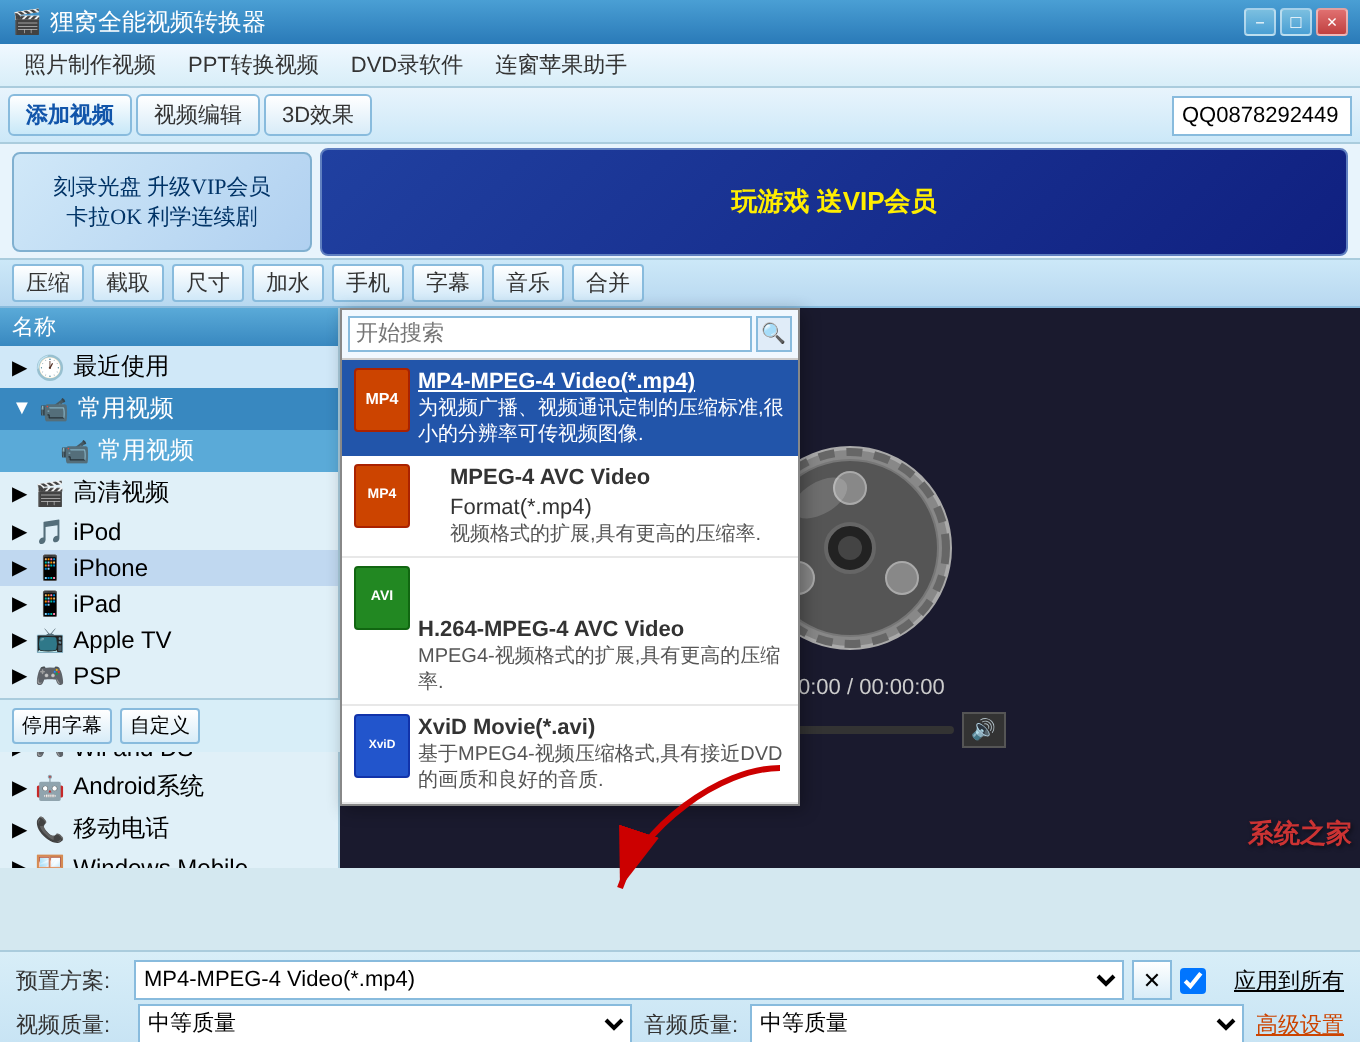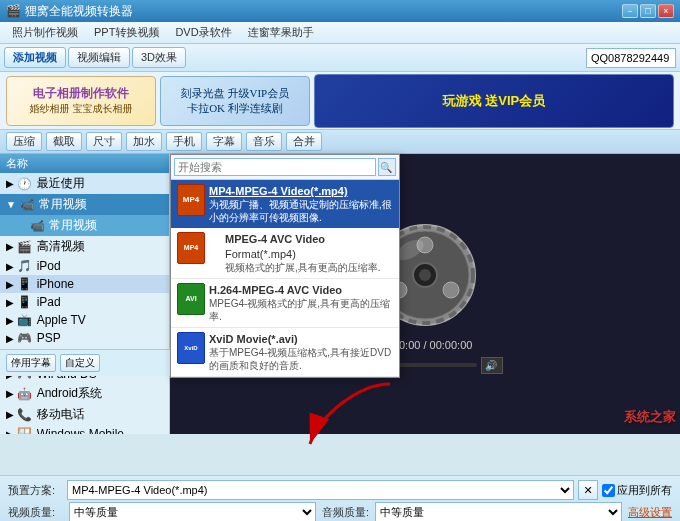--- a/index.html
+++ b/index.html
@@ -47,26 +47,20 @@
 
   <div style="background: linear-gradient(to bottom, #e8f4fc, #cce8f8); height:28px; display:flex; align-items:center; padding:0 4px; border-bottom:1px solid #aaccdd; gap:2px;">
     <button class="toolbar-btn" style="background:linear-gradient(to bottom,#fff,#c8e8f8); font-weight:bold; color:#1155aa;">添加视频</button>
     <button class="toolbar-btn">视频编辑</button>
     <button class="toolbar-btn">3D效果</button>
     <div style="flex:1;"></div>
     <input style="height: 20px; border: 1px solid rgb(136, 187, 221); font-size: 11px; padding: 0px 4px; width: 90px;" type="text" value="QQ0878292449">
   </div>
 
   <div style="background:#e8f4fc; height:58px; display:flex; align-items:center; padding:2px 6px; border-bottom:1px solid #aaccdd; gap:4px;">
-    <div class="ad-banner" style="width:150px; flex-shrink:0; background:linear-gradient(135deg,#fff8e8,#f8e8b0);">
-      <div>
-        <div style="font-size:12px; font-weight:bold; color:#8844aa;">电子相册制作软件</div>
-        <div style="font-size:10px; color:#664400;">婚纱相册 宝宝成长相册</div>
-      </div>
-    </div>
     <div class="ad-banner2" style="width:150px; flex-shrink:0;">
       <div>
         <div style="font-size:11px; color:#003366;">刻录光盘 升级VIP会员</div>
         <div style="font-size:11px; color:#003366;">卡拉OK 利学连续剧</div>
       </div>
     </div>
     <div class="ad-game" style="flex:1; height:54px;">
       <span>玩游戏 送VIP会员</span>
     </div>
   </div>
@@ -196,21 +190,21 @@
           <div style="font-size:10px; color:#555;">视频格式的扩展,具有更高的压缩率.</div>
         </div>
       </div>
 
       <div style="display:flex; align-items:flex-start; padding:4px 6px; gap:4px; border-bottom:1px solid #e8e8e8; cursor:pointer; background:white;">
         <div style="width:28px; height:32px; background:#228822; border:1px solid #116611; border-radius:2px; display:flex; align-items:center; justify-content:center; font-size:7px; color:white; font-weight:bold; flex-shrink:0; padding:1px;">
           <div style="text-align:center; line-height:1.1;">
               <div style="font-size:7px;">AVI</div>
             </div>
         </div>
-        <div style="font-size:11px; color:#333; line-height:1.3;">
+        <div style="font-size:11px; color:#333; line-height:1.3;margin-top:25px;">
           <div style="font-weight:bold;">H.264-MPEG-4 AVC Video</div>
           <div style="font-size:10px; color:#555;">MPEG4-视频格式的扩展,具有更高的压缩率.</div>
         </div>
       </div>
 
 
       <div style="display:flex; align-items:flex-start; padding:4px 6px; gap:4px; border-bottom:1px solid #e8e8e8; cursor:pointer; background:white;">
         <div style="width:28px; height:32px; background:#2255cc; border:1px solid #1133aa; border-radius:2px; display:flex; align-items:center; justify-content:center; font-size:7px; color:white; font-weight:bold; flex-shrink:0; padding:1px;">
           <div style="text-align:center; line-height:1.1;">
               <div style="font-size:6px;">XviD</div>
@@ -272,21 +266,21 @@
   </div>
 
   <div style="background:linear-gradient(to bottom,#d8eef8,#c8e4f4); border-top:1px solid #aaccdd; padding:4px 8px; position:absolute; bottom:0; left:0; right:0; height:46px;">
 
     <div style="display:flex; align-items:center; gap:4px; margin-bottom:2px; font-size:11px;">
       <span style="min-width:55px; color:#333;">预置方案:</span>
       <select style="height:20px; border:1px solid #88bbdd; background:white; font-size:11px; flex:1; min-width:0;">
         <option>MP4-MPEG-4 Video(*.mp4)</option>
       </select>
       <button style="width:20px; height:20px; border:1px solid #88bbdd; background:linear-gradient(to bottom,#fff,#d8ecf8); cursor:pointer; font-size:11px; padding:0;">✕</button>
-      <label style="display:flex; align-items:center; gap:2px; font-size:11px; white-space:nowrap;">
+      <label style="display:flex; align-items:center; gap:14px; font-size:11px; white-space:nowrap;text-decoration:underline;">
         <input type="checkbox" checked="" style="margin: 0px;">
         <span>应用到所有</span>
       </label>
     </div>
 
     <div style="display:flex; align-items:center; gap:6px; margin-bottom:2px; font-size:11px;">
       <span style="min-width:55px; color:#333;">视频质量:</span>
       <select style="height:20px; border:1px solid #88bbdd; background:white; font-size:11px; flex:1;">
         <option>中等质量</option>
       </select>

